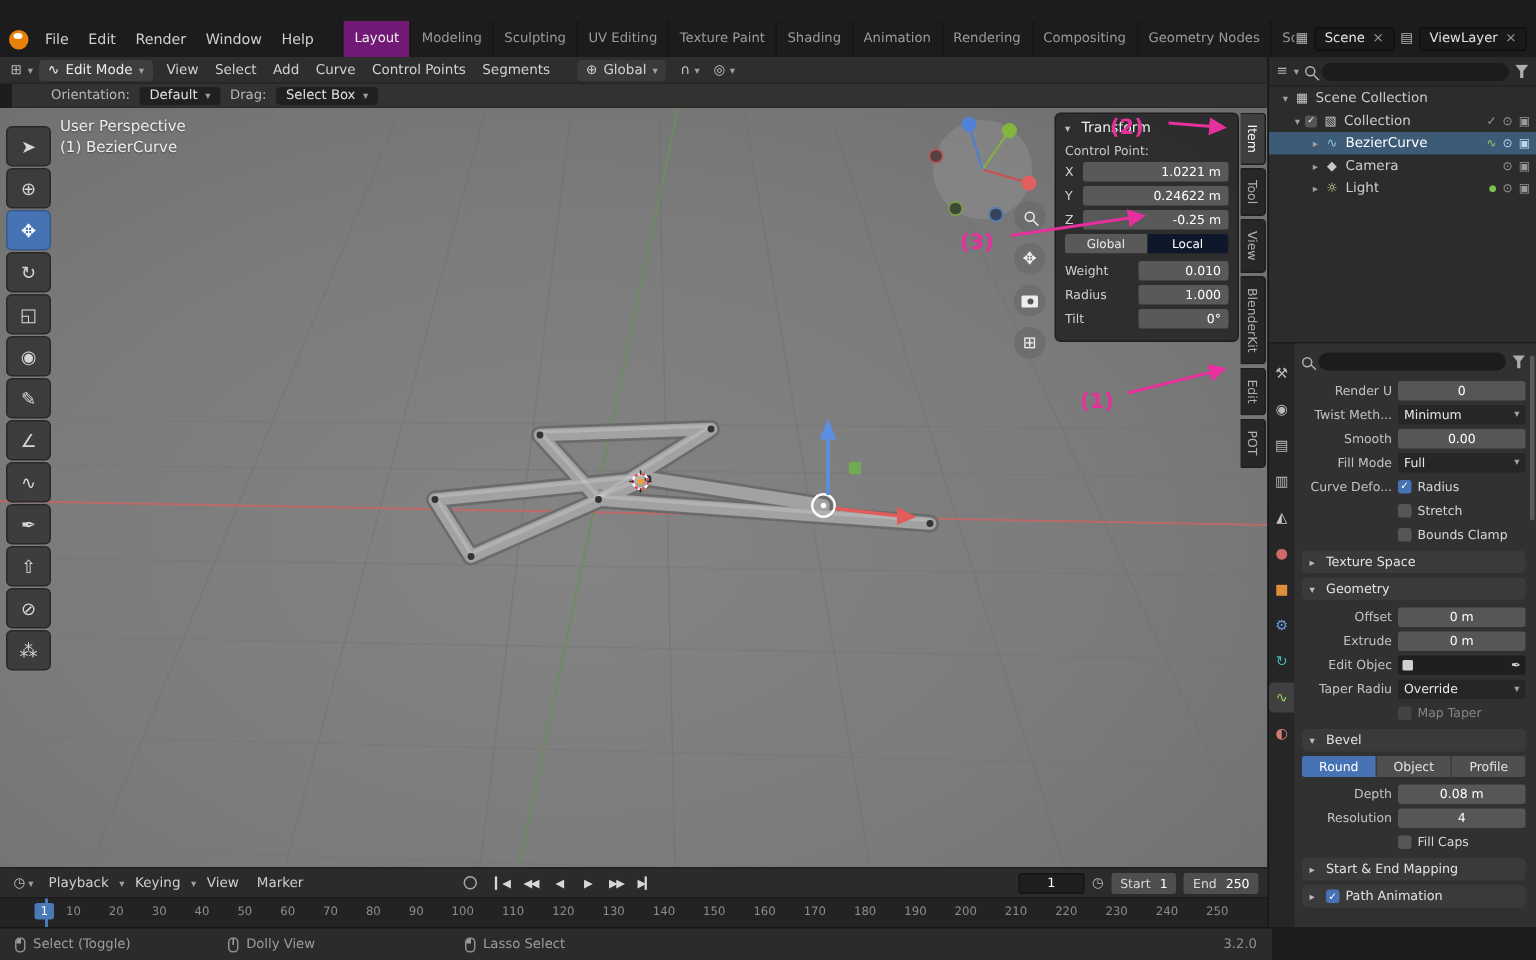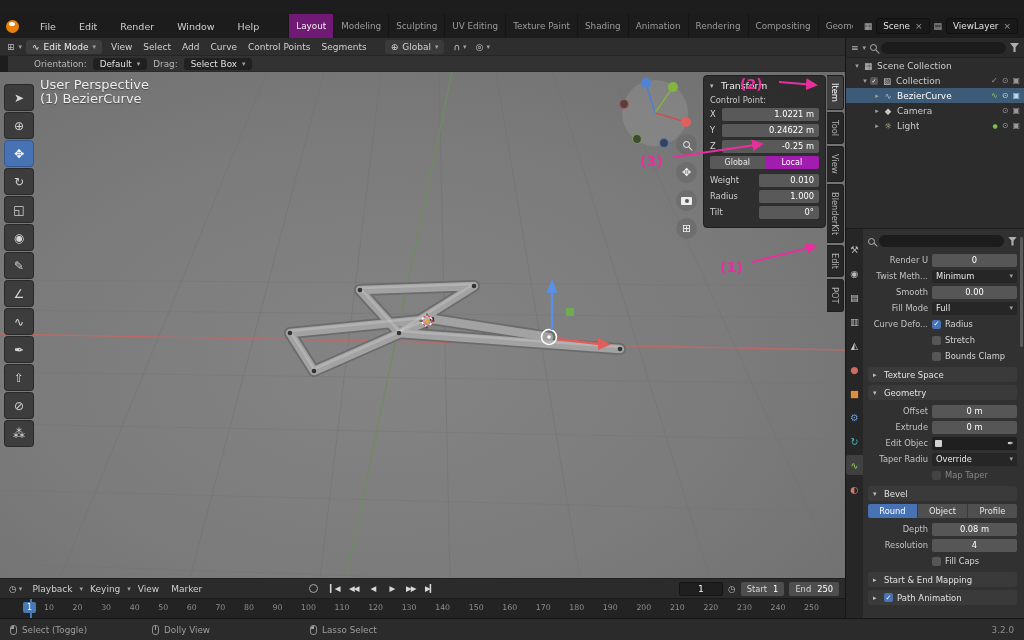--- a/index.html
+++ b/index.html
@@ -7,21 +7,21 @@
   .screen{position:relative;width:1024px;height:640px;overflow:hidden;background:#1d1d1d;
     font-family:"DejaVu Sans","Liberation Sans",sans-serif;user-select:none;cursor:default}
 
   
   .titlebar{position:absolute;top:0;left:0;width:100%;height:14px;background:#d7d4d7;
     display:flex;align-items:center;justify-content:center;gap:5px;font-size:9.5px;color:#3f3f3f}
   .modDot{width:5px;height:5px;border-radius:50%;background:#7a7a7a}
 
   
   .menubar{position:absolute;top:14px;left:0;right:0;height:24px;background:#1c1c1c;
-    display:flex;align-items:center;padding:0 6px;gap:11px;color:#cfcfcf;font-size:9.5px}
+    display:flex;align-items:center;padding:0 6px;gap:1px;color:#cfcfcf;font-size:9.5px}
   .blogo{width:13px;height:13px;border-radius:50%;background:#e8810c;position:relative;margin-right:4px;flex-shrink:0}
   .blogo::after{content:"";position:absolute;left:3px;top:2.5px;width:6px;height:4px;border-radius:50%;background:#fff}
   .mmenu{padding:2px 6px;border-radius:3px;white-space:nowrap}
   .wstabs{display:flex;align-items:center;margin-left:12px;height:24px;overflow:hidden}
   .wstab{padding:0 7px;font-size:8.8px;color:#9b9b9b;border-left:1px solid #151515;white-space:nowrap;height:24px;display:flex;align-items:center}
   .wstab:last-child{border-right:1px solid #151515}
   .wstab.active{background:#701a75;color:#efefef}
   .mbright{margin-left:auto;display:flex;align-items:center;gap:4px;flex-shrink:0}
   .mbicon{color:#b5b5b5;font-size:9px}
   .mbpill{display:flex;align-items:center;gap:5px;background:#191919;border:1px solid #0f0f0f;border-radius:3px;
@@ -40,21 +40,21 @@
 
   
   .toolsettings{position:absolute;top:56px;left:8px;width:845px;height:16px;background:#323232;border-bottom:1px solid #2a2a2a;
     display:flex;align-items:center;gap:6px;padding:0 8px 0 26px;font-size:8.8px;color:#b8b8b8}
   .tspill{display:flex;align-items:center;gap:5px;background:#202020;border-radius:3px;padding:1px 7px;color:#e0e0e0}
 
   
   .viewport{position:absolute;top:72px;left:0;width:845px;height:506px;overflow:hidden;
     background:radial-gradient(ellipse at 45% 58%, #848484 0%, #7b7b7b 55%, #6e6e6e 100%)}
   svg.scene{position:absolute;inset:0}
-  .vptext{position:absolute;left:40px;top:6px;font-size:13px;line-height:14px;color:#ededed;
+  .vptext{position:absolute;left:40px;top:6px;font-size:10px;line-height:14px;color:#ededed;
     text-shadow:0 1px 1px rgba(40,40,40,.6);z-index:5}
 
   .vtoolbar{position:absolute;left:4px;top:12px;width:30px;display:flex;flex-direction:column;gap:1px;z-index:6}
   .toolbtn{height:27px;background:rgba(55,55,55,.92);border:1px solid rgba(38,38,38,.9);border-radius:4px;
     display:flex;align-items:center;justify-content:center;color:#d6d6d6;font-size:12px}
   .toolbtn.active{background:#4772b3;border-color:#35598f;color:#fff}
 
   .vpbtns{position:absolute;left:676px;top:62px;display:flex;flex-direction:column;gap:7px;z-index:6}
   .vpbtn{width:21px;height:21px;border-radius:50%;background:rgba(105,105,105,.65);
     display:flex;align-items:center;justify-content:center;color:#f0f0f0;font-size:11px}
@@ -63,21 +63,21 @@
   .npanel{position:absolute;left:703px;top:3px;width:123px;background:rgba(43,43,43,.97);
     border:1px solid #1f1f1f;border-radius:4px;padding:4px 6px 6px;z-index:8}
   .nptitle{display:flex;align-items:center;gap:4px;font-size:9.3px;color:#ececec}
   .npsub{font-size:8.3px;color:#c9c9c9;margin:4px 0 2px}
   .axisrow{display:flex;align-items:center;gap:4px;height:14px;margin-bottom:2px}
   .axl{width:8px;font-size:8.3px;color:#d5d5d5}
   .axf{flex:1;height:13px;background:#595959;border-radius:2px;font-size:8.3px;color:#fff;
     display:flex;align-items:center;justify-content:flex-end;padding-right:5px}
   .npseg{display:flex;height:13px;border-radius:2px;overflow:hidden;margin:3px 0 4px}
   .npseg span{flex:1;display:flex;align-items:center;justify-content:center;font-size:8px;background:#595959;color:#e9e9e9}
-  .npseg span.active{background:#a21caf;color:#fff}
+  .npseg span.active{background:#0f172a;color:#fff}
   .kv{display:flex;align-items:center;height:14px;margin-bottom:2px;font-size:8.3px;color:#d0d0d0}
   .kv .axf{flex:0 0 60px;margin-left:auto}
 
   
   .sidetabs{position:absolute;left:827px;top:3px;width:17px;display:flex;flex-direction:column;gap:2px;z-index:7}
   .stab{writing-mode:vertical-rl;display:flex;align-items:center;justify-content:center;background:#272727;color:#b2b2b2;
     font-size:8.3px;padding:7px 2px;border-radius:0 3px 3px 0;border:1px solid #1e1e1e;border-left:none}
   .stab.active{background:#3f3f3f;color:#fff}
 
   .annsvg{position:absolute;inset:0;z-index:30;pointer-events:none}
@@ -146,21 +146,21 @@
     font-size:8.3px;color:#d8d8d8}
   .sepill b{color:#fff;font-weight:normal}
 
   
   .ruler{position:absolute;left:0;top:598px;width:845px;height:20px;background:#232323;border-top:1px solid #1b1b1b}
   .rnums{position:absolute;left:44px;right:26px;top:4px;display:flex;justify-content:space-between;font-size:7.8px;color:#8d8d8d}
   .phline{position:absolute;left:30px;top:0;width:2px;height:20px;background:#4a7ab5}
   .phbadge{position:absolute;left:23px;top:3px;background:#4a7ab5;border-radius:2px;color:#fff;font-size:8px;padding:0 4px;line-height:11px}
 
   
-  .statusbar{position:absolute;left:0;top:618px;width:1024px;height:22px;background:#2b2b2b;border-top:1px solid #151515;
+  .statusbar{position:absolute;left:0;top:618px;width:848px;height:22px;background:#2b2b2b;border-top:1px solid #151515;
     display:flex;align-items:center;gap:5px;padding:0 10px;font-size:8.8px;color:#9d9d9d}
   .mouseico{width:7px;height:10px;border:1px solid #8f8f8f;border-radius:3px;position:relative;flex-shrink:0}
   .mouseico.left::before{content:"";position:absolute;left:0;top:0;width:50%;height:45%;background:#9f9f9f;border-radius:2px 0 0 0}
   .mouseico.mid::before{content:"";position:absolute;left:35%;top:0;width:30%;height:50%;background:#9f9f9f}
   .sbgap1{margin-left:60px;display:flex;gap:5px;align-items:center}
   .sbgap2{margin-left:95px;display:flex;gap:5px;align-items:center}
   .sbver{margin-left:auto;color:#8f8f8f}
 
   
   .mag{width:7px;height:7px;border:1.3px solid #b0b0b0;border-radius:50%;position:relative;flex-shrink:0}

